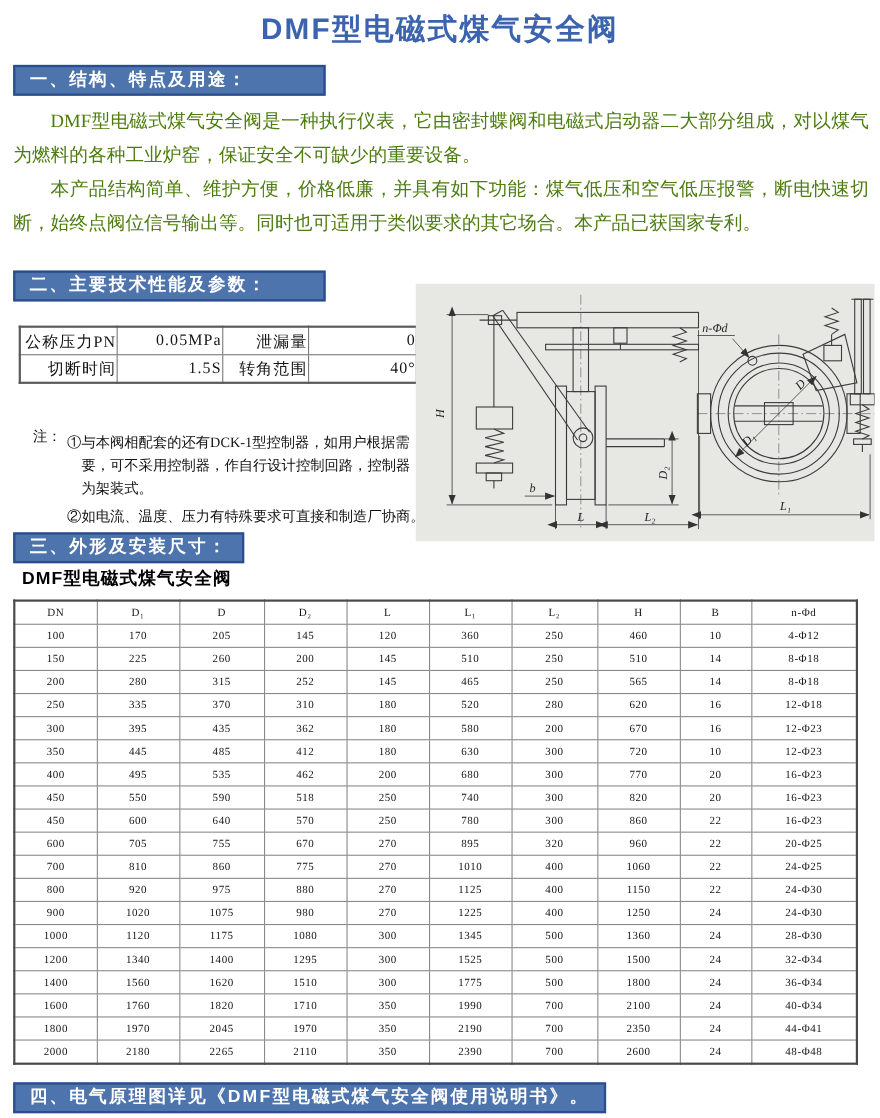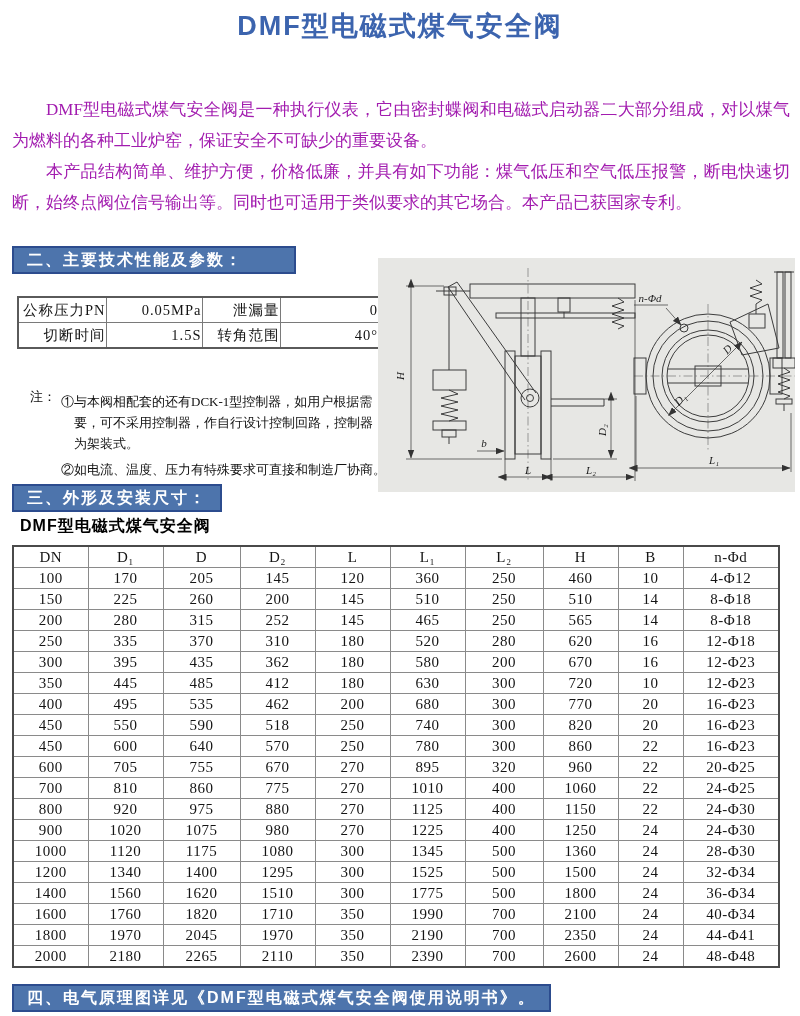--- a/index.html
+++ b/index.html
@@ -19,21 +19,21 @@
     font-size:16px; line-height:24px; padding:0 13px; letter-spacing:2px;
     white-space:nowrap;
   }
   #banner1 { top:59px;  left:12px; min-width:284px; }
   #banner2 { top:246px; left:12px; min-width:284px; }
   #banner3 { top:484px; left:12px; }
   #banner4 { top:984px; left:12px; }
 
   .intro {
     position:absolute; top:94px; left:12px; width:778px;
-    font-size:17px; line-height:31px; text-align:justify; color:#a21caf;
+    font-size:17px; line-height:31px; text-align:justify; color:#4d7c0f;
   }
   .intro p { margin:0; text-indent:2em; }
 
   .params-table {
     position:absolute; top:296px; left:17px;
     border-collapse:collapse; table-layout:fixed; width:361px;
     font-size:14.5px; border:2px solid #5a5a5a; background:#fff;
   }
   .params-table td {
     border:1px solid #7a7a7a; height:24px; text-align:right; padding:0;
@@ -56,36 +56,37 @@
 
   .table-subtitle {
     position:absolute; top:516px; left:20px;
     font-family:"Liberation Sans", sans-serif; font-weight:bold;
     font-size:16px; color:#000; letter-spacing:1px;
   }
 
   .dims-table {
     position:absolute; top:545px; left:12px; width:680px;
     border-collapse:collapse; table-layout:fixed;
-    font-size:15px; border:2px solid #4a4a4a; background:#fff;
+    font-size:10px; border:2px solid #4a4a4a; background:#fff;
   }
   .dims-table th, .dims-table td {
     border:1px solid #8a8a8a; height:20px; padding:0;
     text-align:center; font-weight:normal; letter-spacing:0.5px;
   }
 
   svg text { font-family:"Liberation Serif", serif; font-style:italic; }
 </style>
 </head>
 <body>
 
 <div class="page">
 
   <div class="doc-title">DMF型电磁式煤气安全阀</div>
 
+  <div class="banner" id="banner1">一、结构、特点及用途：</div>
 
   <div class="intro">
     <p>DMF型电磁式煤气安全阀是一种执行仪表，它由密封蝶阀和电磁式启动器二大部分组成，对以煤气为燃料的各种工业炉窑，保证安全不可缺少的重要设备。</p>
     <p>本产品结构简单、维护方便，价格低廉，并具有如下功能：煤气低压和空气低压报警，断电快速切断，始终点阀位信号输出等。同时也可适用于类似要求的其它场合。本产品已获国家专利。</p>
   </div>
 
   <div class="banner" id="banner2">二、主要技术性能及参数：</div>
 
   <table class="params-table">
     <colgroup>

